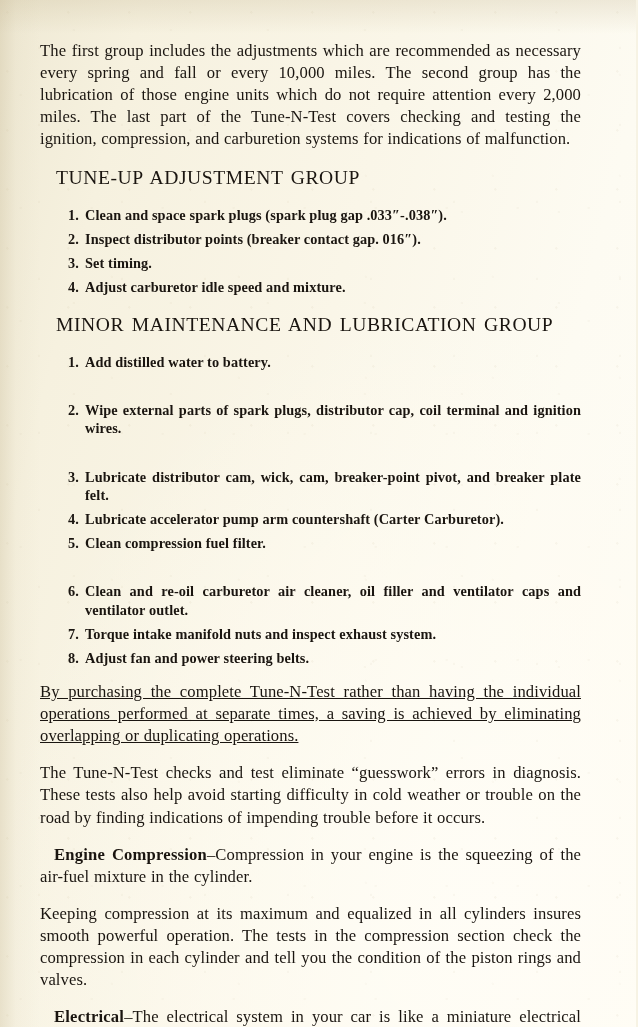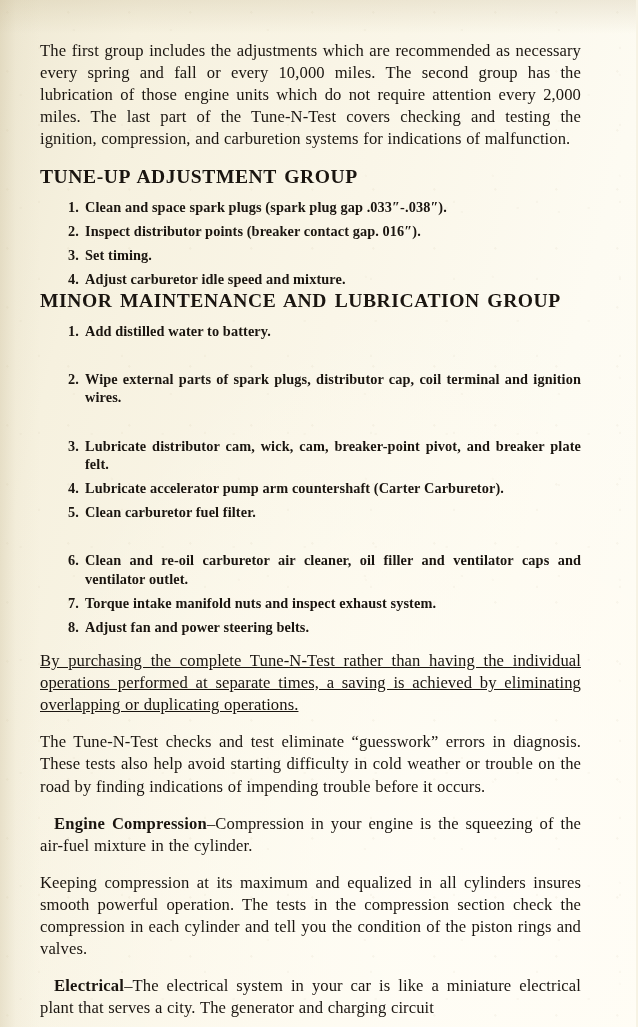--- a/index.html
+++ b/index.html
@@ -66,22 +66,22 @@
   p.body.tight { margin-bottom: 0; }
 
   .runin {
     font-weight: bold;
     letter-spacing: .2px;
     margin-left: 14px;
   }
 
   
   h2.section {
-    margin: 0;
-    font-weight: bold;
+    margin: 16px;
+    font-weight: normal;
     font-size: 19.6px;
     line-height: 24px;
     letter-spacing: .55px;
     word-spacing: 2.2px;
     white-space: nowrap;
   }
   h2.section.small {
     font-size: 17.4px;
     letter-spacing: .35px;
     word-spacing: 1.4px;
@@ -175,21 +175,21 @@
       <li class="two">
         <span class="num">3.</span>
         <span class="txt">Lubricate distributor cam, wick, cam, breaker-point pivot, and breaker plate felt.</span>
       </li>
       <li>
         <span class="num">4.</span>
         <span class="txt">Lubricate accelerator pump arm countershaft (Carter Carburetor).</span>
       </li>
       <li>
         <span class="num">5.</span>
-        <span class="txt">Clean carburetor fuel filter.</span>
+        <span class="txt">Clean compression fuel filter.</span>
       </li>
       <li class="two">
         <span class="num">6.</span>
         <span class="txt">Clean and re-oil carburetor air cleaner, oil filler and ventilator caps and ventilator outlet.</span>
       </li>
       <li>
         <span class="num">7.</span>
         <span class="txt">Torque intake manifold nuts and inspect exhaust system.</span>
       </li>
       <li>

